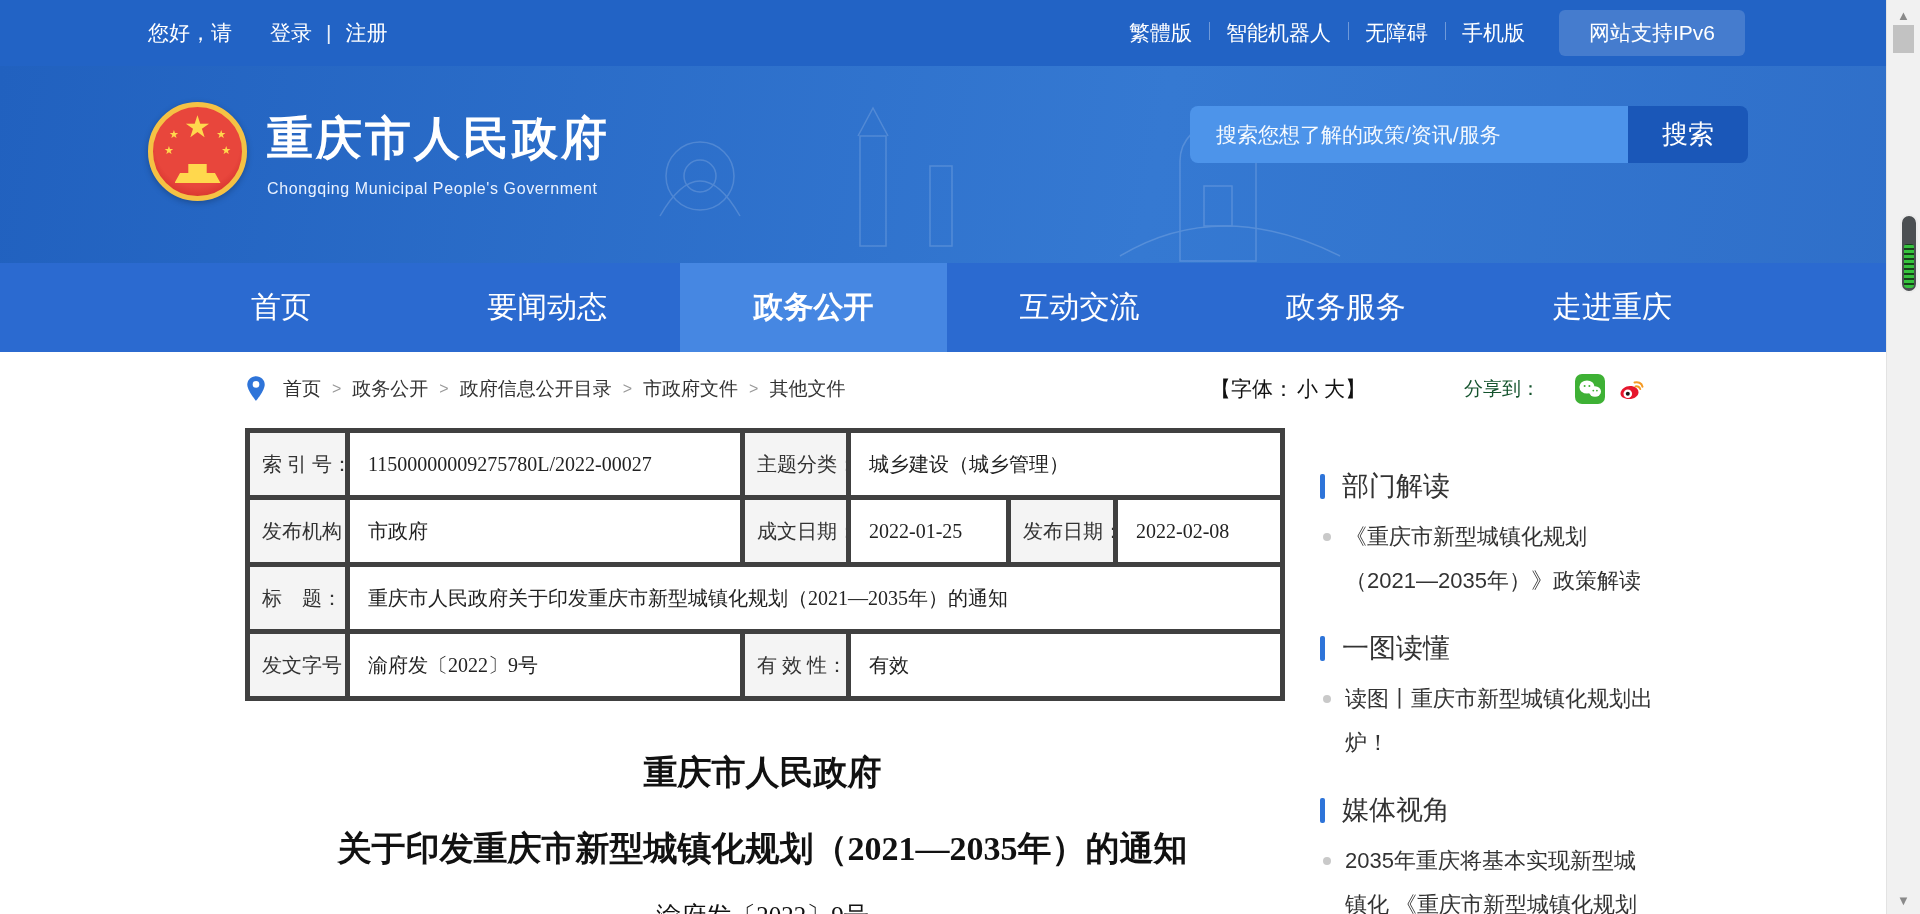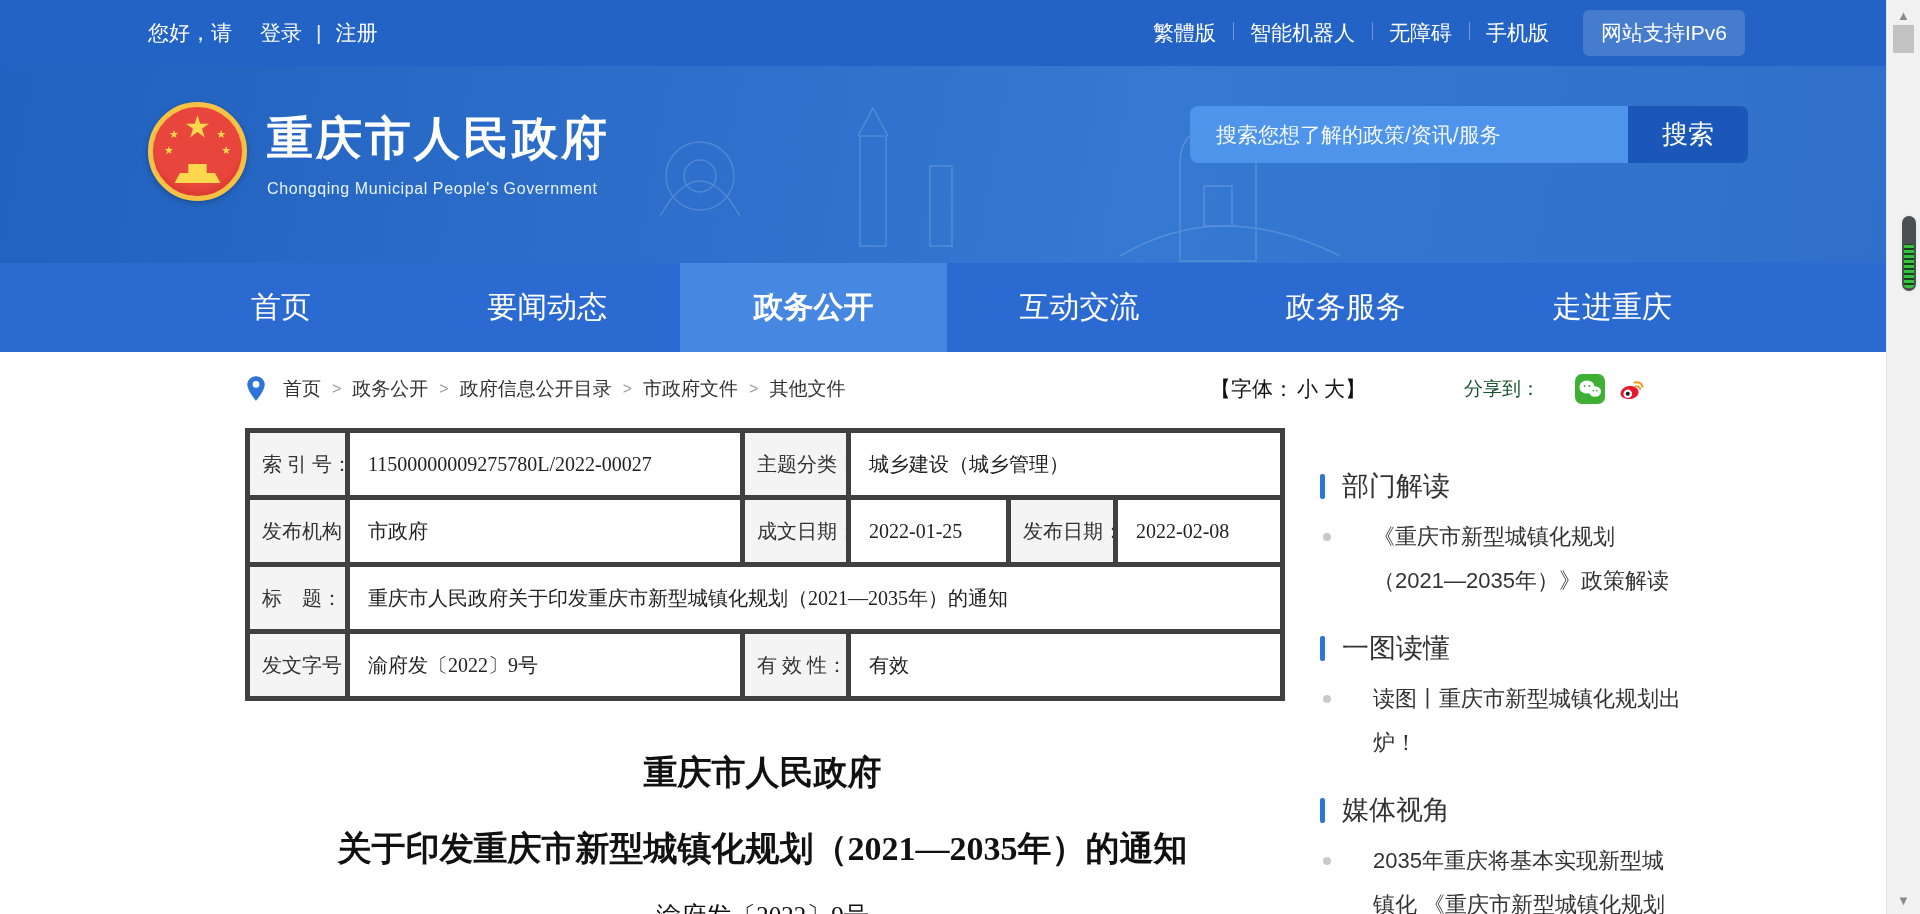--- a/index.html
+++ b/index.html
@@ -10,26 +10,26 @@
   }
   *{box-sizing:border-box;}
   html,body{margin:0;padding:0;width:1920px;height:914px;overflow:hidden;
     font-family:"Liberation Sans","DejaVu Sans",sans-serif;background:#fff;color:#333;}
   a{text-decoration:none;color:inherit;cursor:pointer;}
 
   
   .topbar{height:66px;background:var(--topbar-blue);display:flex;align-items:center;}
   .topbar-inner{width:1597px;margin-left:148px;display:flex;justify-content:space-between;align-items:center;color:#fff;font-size:21px;}
   .topbar-left{display:flex;align-items:center;}
-  .topbar-left .greet{margin-right:28px;}
+  .topbar-left .greet{margin-right:38px;}
   .topbar-left .sep{margin:0 14px;opacity:.9;}
   .topbar-right{display:flex;align-items:center;}
   .top-link{padding:0 17px;position:relative;}
   .top-link + .top-link::before{content:"";position:absolute;left:0;top:3px;height:18px;border-left:1px solid rgba(255,255,255,.35);}
-  .ipv6-badge{margin-left:17px;padding:9px 18px;background:rgba(255,255,255,.16);border-radius:6px;}
+  .ipv6-badge{margin-left:17px;padding:9px 30px;background:rgba(255,255,255,.16);border-radius:6px;}
 
   
   .header{height:197px;background:linear-gradient(100deg,var(--header-blue-a) 0%,var(--header-blue-b) 60%,#2f6fc9 100%);position:relative;}
   .artwork{position:absolute;left:0;top:0;width:100%;height:100%;pointer-events:none;opacity:.16;}
   .logo-group{position:absolute;left:148px;top:36px;display:flex;align-items:flex-start;}
   .emblem{width:99px;height:99px;border-radius:50%;border:5px solid #f5c244;background:radial-gradient(circle at 50% 42%,#e8463c 0 62%,#c21f1f 100%);position:relative;box-shadow:0 2px 6px rgba(0,0,0,.25);flex:none;}
   .emblem .star-big{position:absolute;top:5px;left:50%;transform:translateX(-50%);color:#ffd84d;font-size:30px;line-height:1;}
   .emblem .s1,.emblem .s2,.emblem .s3,.emblem .s4{position:absolute;color:#ffd84d;font-size:11px;line-height:1;}
   .emblem .s1{left:16px;top:22px;} .emblem .s2{right:16px;top:22px;}
   .emblem .s3{left:11px;top:38px;} .emblem .s4{right:11px;top:38px;}
@@ -76,21 +76,21 @@
   .doc-org{margin-top:50px;font-size:34px;font-weight:bold;line-height:44px;}
   .doc-title{margin-top:32px;font-size:34px;font-weight:bold;line-height:44px;}
   .doc-no{margin-top:30px;font-size:25px;line-height:30px;}
 
   
   .sidebar{position:absolute;left:1320px;top:103px;width:425px;}
   .sb-section + .sb-section{margin-top:30px;}
   .sb-head{display:flex;align-items:center;height:30px;}
   .sb-bar{width:5px;height:25px;background:var(--accent-blue);border-radius:2px;margin-right:17px;flex:none;}
   .sb-title{font-size:27px;color:#333;font-weight:500;}
-  .sb-item{display:flex;margin-top:14px;gap:28px;}
+  .sb-item{display:flex;margin-top:14px;}
   .sb-dot{width:8px;height:8px;border-radius:50%;background:#c9c9c9;margin:18px 14px 0 3px;flex:none;}
   .sb-link{font-size:22px;line-height:44px;color:#333;width:308px;}
 
   
   .scrollbar{position:absolute;right:0;top:0;width:34px;height:914px;background:#f1f1f1;border-left:1px solid #e3e3e3;}
   .sb-arrow{position:absolute;left:0;width:100%;text-align:center;color:#8a8a8a;font-size:13px;cursor:pointer;}
   .sb-arrow.up{top:8px;} .sb-arrow.down{bottom:6px;}
   .sb-thumb{position:absolute;left:6px;top:25px;width:21px;height:28px;background:#c2c2c2;cursor:pointer;}
   .battery{position:absolute;right:2px;top:214px;width:18px;height:79px;border-radius:10px;background:#4b4f52;
     border:2px solid #ececec;overflow:hidden;}

